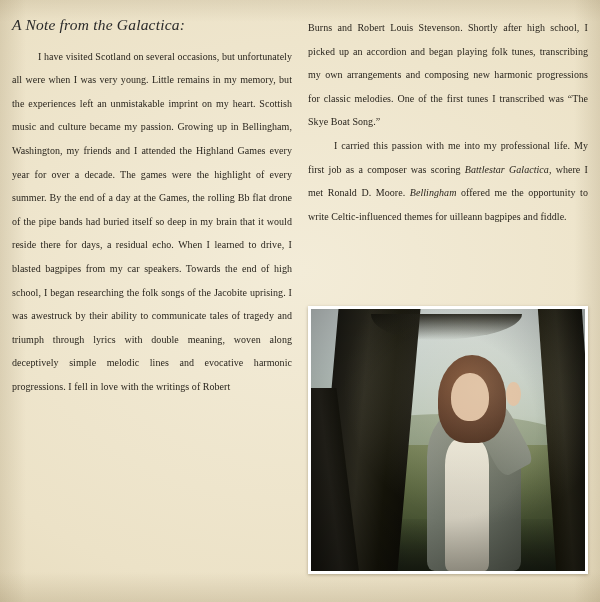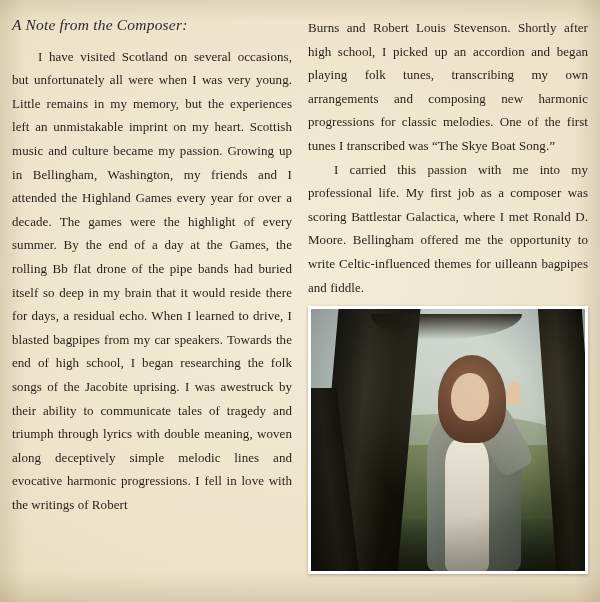--- a/index.html
+++ b/index.html
@@ -59,32 +59,32 @@
     font-style: italic;
     font-size: 15.5px;
     color: #2a2a2a;
     letter-spacing: 0.2px;
     margin: 0 0 10px 0;
     line-height: 1.2;
   }
 
   p.body {
     margin: 0;
-    font-size: 13px;
+    font-size: 10px;
     line-height: 23.6px;
     color: #231f18;
     text-align: justify;
     text-indent: 26px;
     hyphens: auto;
     -webkit-hyphens: auto;
     letter-spacing: 0.05px;
   }
   p.body + p.body { margin-top: 0; }
 
-  .ital { }
+  .ital { font-style: italic; }
 
   
   .photo {
     position: absolute;
     left: 308px;
     top: 306px;
     width: 280px;
     height: 268px;
     border: 3px solid #ffffff;
     box-sizing: border-box;
@@ -201,21 +201,21 @@
   }
 </style>
 </head>
 <body>
 
 <div id="page">
 
   <div class="columns">
 
     <div class="col col-left">
-      <div class="heading">A Note from the Composer:</div>
+      <div class="heading">A Note from the Galactica:</div>
       <p class="body">I have visited Scotland on several occasions, but unfortunately all were when I was very young. Little remains in my memory, but the experiences left an unmistakable imprint on my heart. Scottish music and culture became my passion. Growing up in Bellingham, Washington, my friends and I attended the Highland Games every year for over a decade. The games were the highlight of every summer. By the end of a day at the Games, the rolling Bb flat drone of the pipe bands had buried itself so deep in my brain that it would reside there for days, a residual echo. When I learned to drive, I blasted bagpipes from my car speakers. Towards the end of high school, I began researching the folk songs of the Jacobite uprising. I was awestruck by their ability to communicate tales of tragedy and triumph through lyrics with double meaning, woven along deceptively simple melodic lines and evocative harmonic progressions. I fell in love with the writings of Robert</p>
     </div>
 
     <div class="col col-right">
       <p class="body" style="text-indent:0">Burns and Robert Louis Stevenson. Shortly after high school, I picked up an accordion and began playing folk tunes, transcribing my own arrangements and composing new harmonic progressions for classic melodies. One of the first tunes I transcribed was “The Skye Boat Song.”</p>
       <p class="body"><span>I carried this passion with me into my professional life. My first job as a composer was scoring </span><span class="ital">Battlestar Galactica</span><span>, where I met Ronald D. Moore. </span><span class="ital">Bellingham</span><span> offered me the opportunity to write Celtic-influenced themes for uilleann bagpipes and fiddle.</span></p>
     </div>
 
   </div>
 

